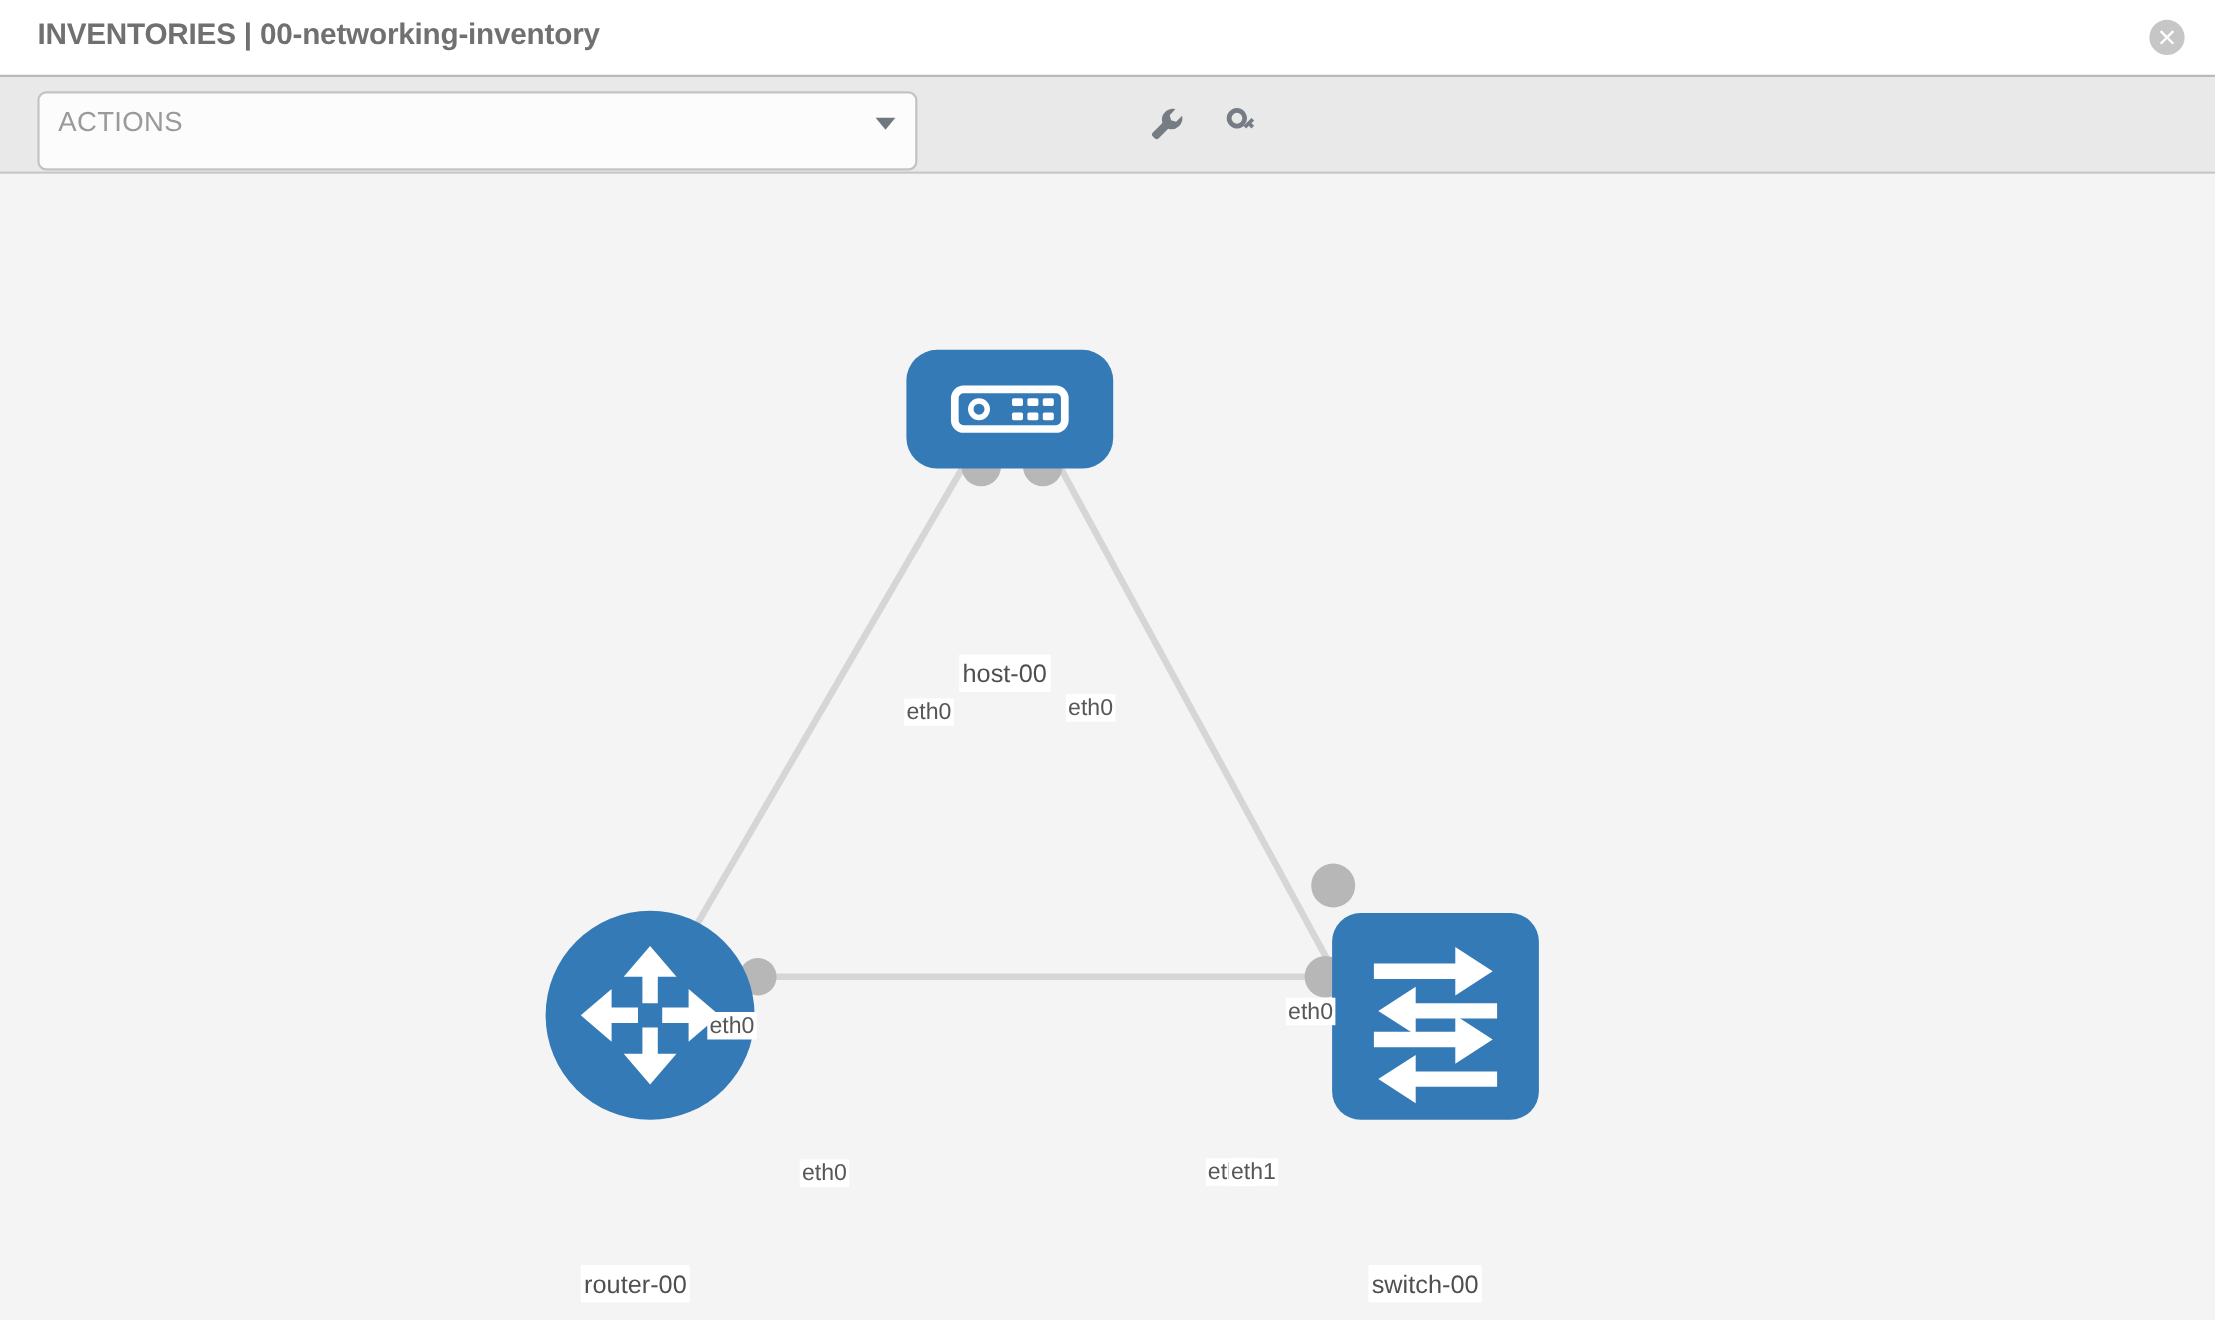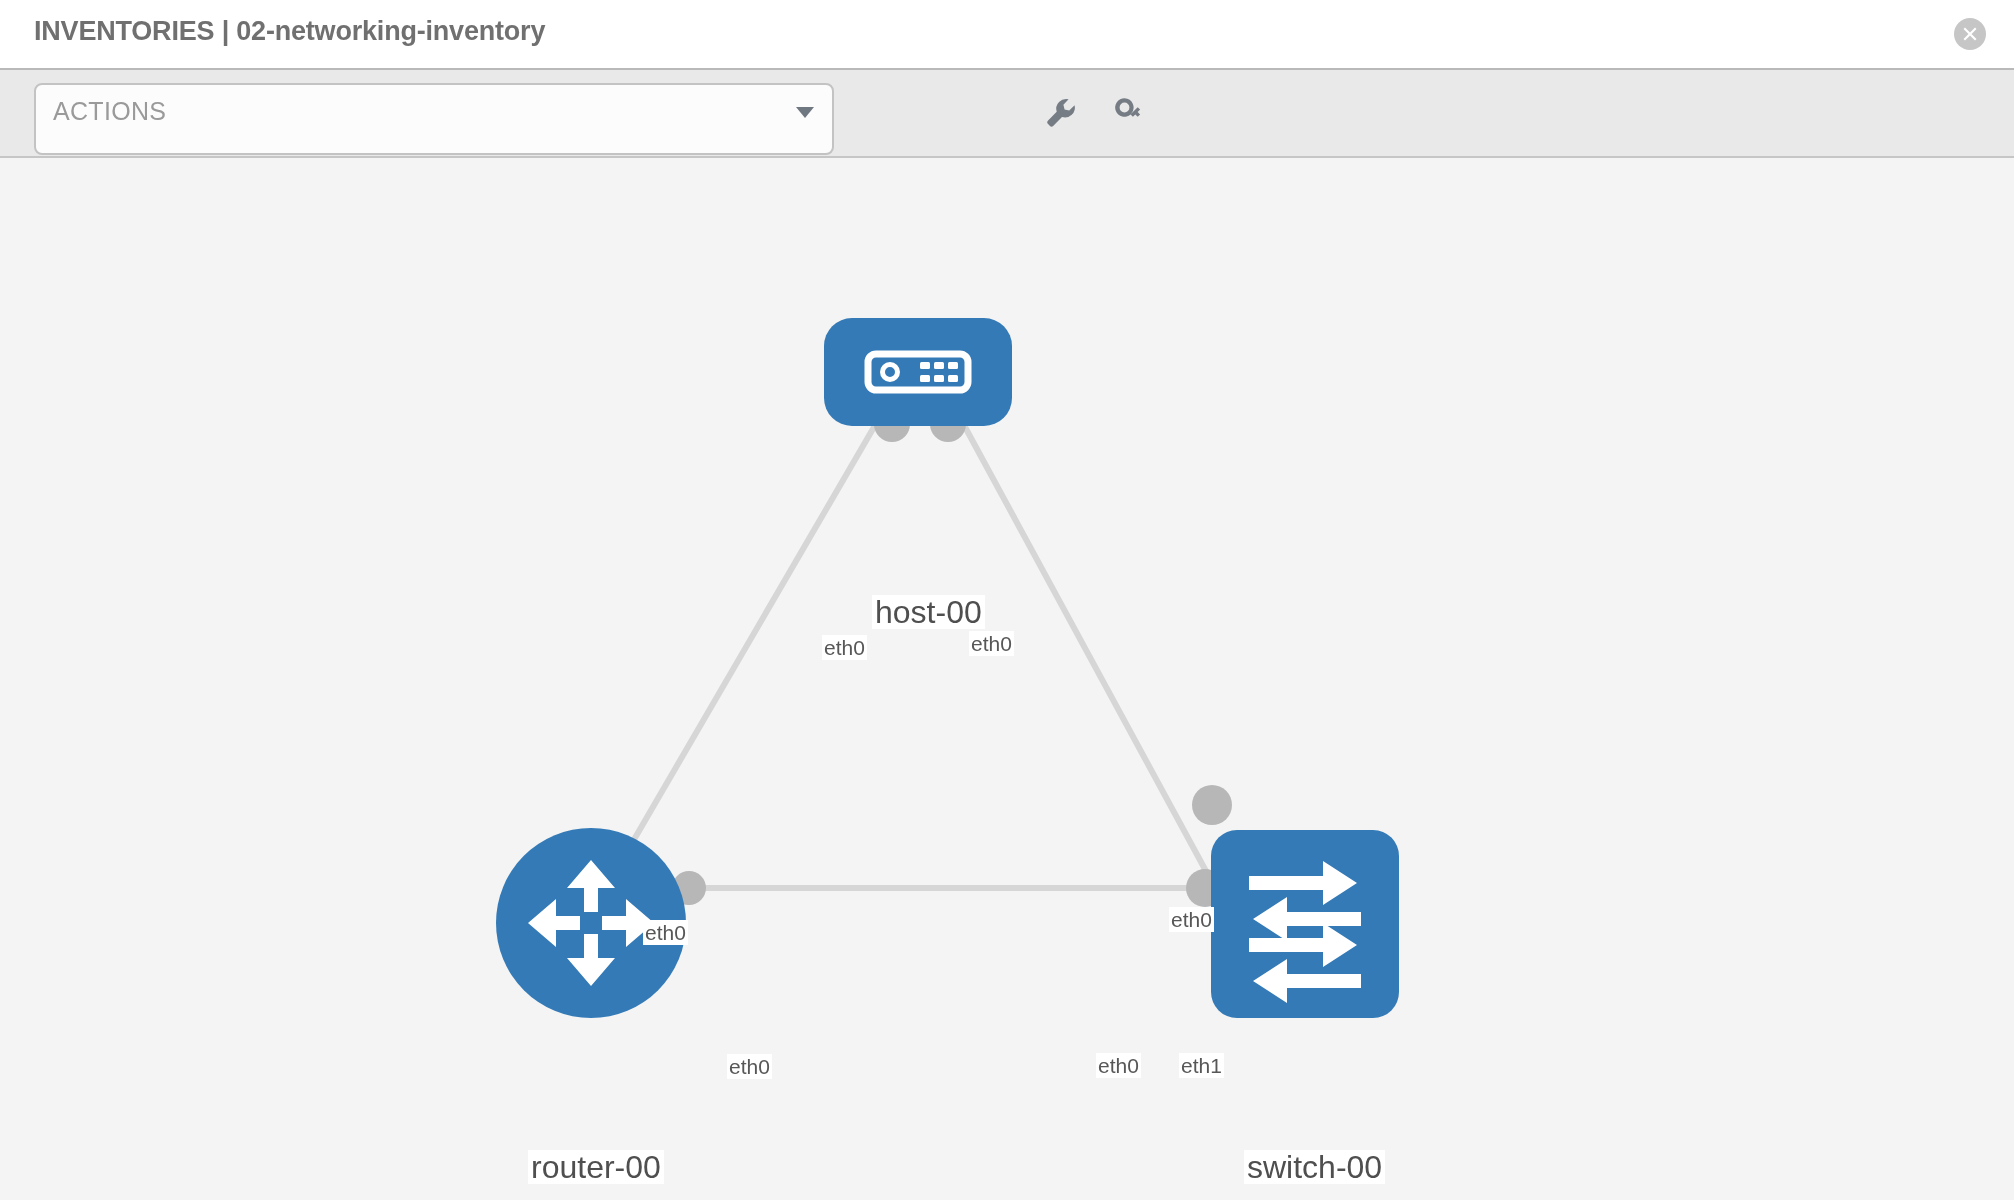--- a/index.html
+++ b/index.html
@@ -114,21 +114,21 @@
     font-size: 21px;
     line-height: 25px;
     padding: 0 2px;
     white-space: nowrap;
     margin-top: 27px;
   }
   .nlabel {
     position: absolute;
     background: #ffffff;
     color: #4f4f4f;
-    font-size: 32px;
+    font-size: 23px;
     line-height: 34px;
     padding: 0 3px;
     white-space: nowrap;
   }
 
   
   .node { position: absolute; }
   .node-host {
     left: 824px; top: 160px;
     width: 188px; height: 108px;
@@ -151,21 +151,21 @@
   .handle {
     position: absolute;
     background: #b7b7b7;
     border-radius: 50%;
   }
 </style>
 </head>
 <body>
 
 <div class="header">
-  <div class="page-title">INVENTORIES | 02-networking-inventory</div>
+  <div class="page-title">INVENTORIES | 00-networking-inventory</div>
   <div class="close-btn">
     <svg width="32" height="32" viewBox="0 0 32 32" aria-hidden="true">
       <path d="M11 9.5 L16 14.5 L21 9.5 L22.5 11 L17.5 16 L22.5 21 L21 22.5 L16 17.5 L11 22.5 L9.5 21 L14.5 16 L9.5 11 Z" fill="#ffffff"></path>
     </svg>
   </div>
 </div>
 
 <div class="toolbar">
 
   <div class="field" id="actions-field">
@@ -256,15 +256,15 @@
         <path d="M38 108 L112 108 L112 93 L146 115 L112 137 L112 122 L38 122 Z"></path>
 
         <path d="M150 144 L76 144 L76 129 L42 151 L76 173 L76 158 L150 158 Z"></path>
       </g>
     </svg>
   </div>
   <div class="nlabel" style="left:1244px; top:992px;">switch-00</div>
   <div class="elabel" style="left:1169px; top:722px;">eth0</div>
 
   <div class="elabel" style="left:1096px; top:868px; z-index:1;">eth0</div>
-  <div class="elabel" style="left:1179px; top:868px; z-index:2;">eth1</div>
+  <div class="elabel" style="left:1117px; top:868px; z-index:2;">eth1</div>
 
 </div>
 
 </body></html>

